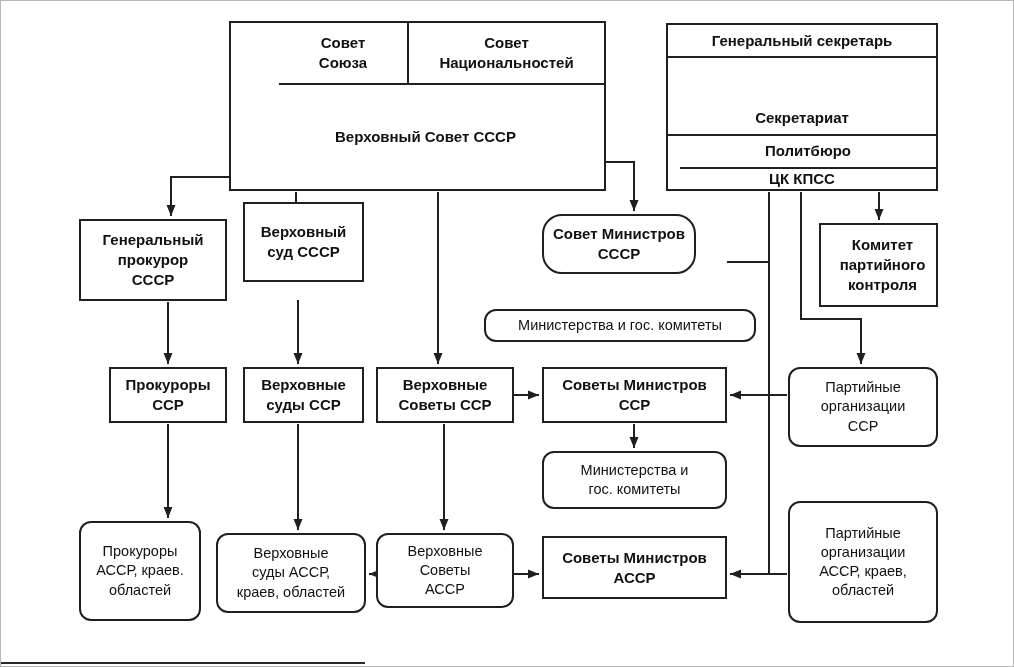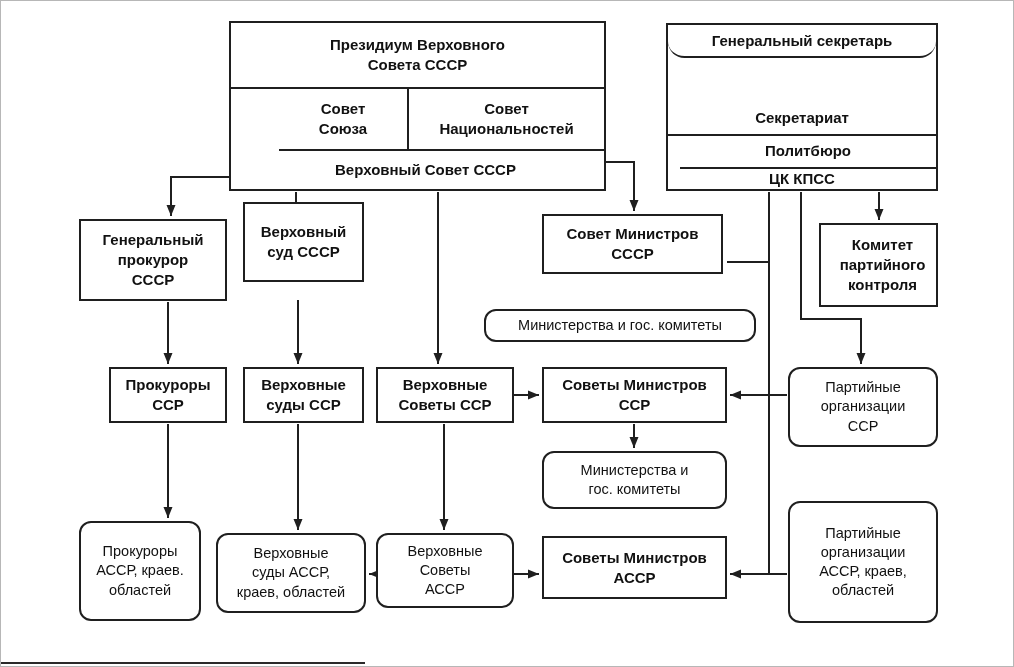--- a/index.html
+++ b/index.html
@@ -75,44 +75,42 @@
       <polyline points="297,423 297,529" marker-end="url(#arr)"></polyline>
       <polyline points="443,423 443,529" marker-end="url(#arr)"></polyline>
       <polyline points="513,394 538,394" marker-end="url(#arr)"></polyline>
       <polyline points="633,423 633,447" marker-end="url(#arr)"></polyline>
       <polyline points="513,573 538,573" marker-end="url(#arr)"></polyline>
       <polyline points="376,573 368,573" marker-end="url(#arr)"></polyline>
     </g>
   </svg>
 
   <div class="compound" style="left:228px; top:20px; width:377px; height:170px;">
-    <div class="cell bb" style="height:66px;">Президиум Верховного
-Совета СССР</div>
     <div class="hrow bb" style="height:60px;margin-left:48px;">
       <div class="cell br" style="width:130px;">Совет
 Союза</div>
       <div class="cell" style="flex:1;">Совет
 Национальностей</div>
     </div>
     <div class="cell" style="flex:1;padding-left:16px;">Верховный Совет СССР</div>
   </div>
 
   <div class="compound" style="left:665px; top:22px; width:272px; height:168px;">
-    <div class="cell bb" style="height:39px;border-radius:18px;">Генеральный секретарь</div>
+    <div class="cell bb" style="height:39px;">Генеральный секретарь</div>
     <div class="cell bb" style="height:40px;margin-top:44px;">Секретариат</div>
     <div class="cell bb" style="height:40px;margin-left:12px;">Политбюро</div>
     <div class="cell" style="flex:1;text-align:right;">ЦК КПСС</div>
   </div>
 
   <div class="box b" style="left:78px; top:218px; width:148px; height:82px;">Генеральный
 прокурор
 СССР</div>
   <div class="box b" style="left:242px; top:201px; width:121px; height:80px;">Верховный
 суд СССР</div>
-  <div class="box b" style="left:541px; top:213px; width:181px; height:60px;">Совет Министров
+  <div class="box b" style="left:541px; top:213px; width:154px; height:60px;border-radius:20px;">Совет Министров
 СССР</div>
   <div class="box b" style="left:818px; top:222px; width:119px; height:84px;padding-left:12px;">Комитет
 партийного
 контроля</div>
 
   <div class="box r" style="left:483px; top:308px; width:272px; height:33px;">Министерства и  гос. комитеты</div>
 
   <div class="box b" style="left:108px; top:366px; width:118px; height:56px;">Прокуроры
 ССР</div>
   <div class="box b" style="left:242px; top:366px; width:121px; height:56px;">Верховные

